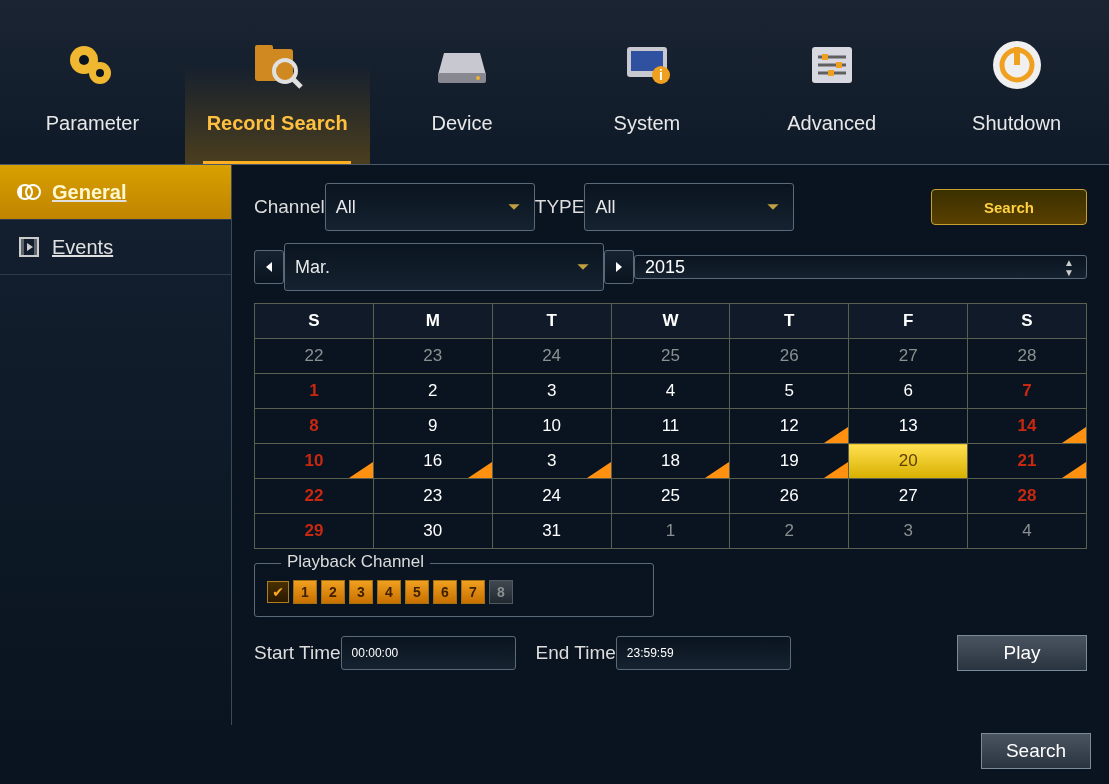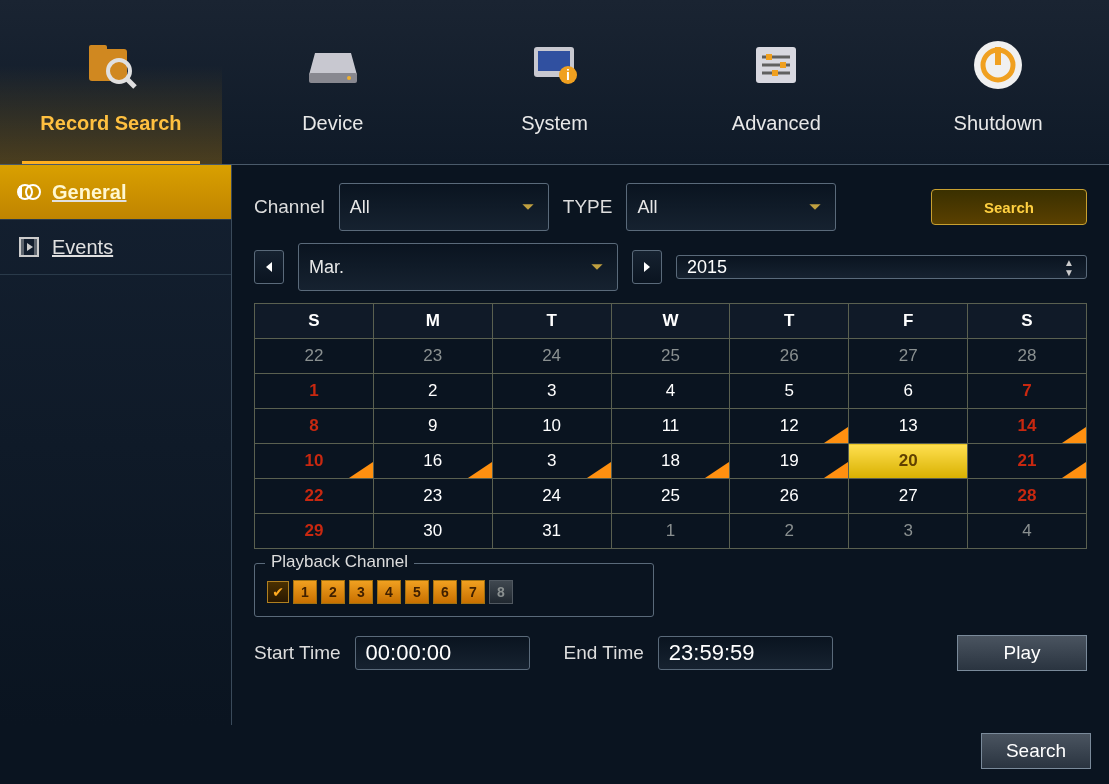--- a/index.html
+++ b/index.html
@@ -70,21 +70,20 @@
   }
   .side-icon { width: 26px; height: 26px; display:flex; align-items:center; justify-content:center;}
   .main-panel {
     flex: 1;
     padding: 18px 22px 0 22px;
     position: relative;
   }
   .row {
     display: flex;
     align-items: center;
-    gap: 14px;
     margin-bottom: 12px;
   }
   .label { font-size: 19px; color:#ddd; }
   .dropdown {
     background: linear-gradient(#0a1420,#162230);
     border: 1px solid #5a6a7a;
     border-radius: 3px;
     height: 48px;
     display: flex;
     align-items: center;
@@ -160,40 +159,40 @@
     font-size: 17px;
     position: relative;
   }
   .calendar th { font-weight:bold; color:#fff; background:#101a28; }
   .calendar td { color:#fff; cursor:pointer; }
   .calendar td.dim { color:#8a9090; }
   .calendar td.sun { color:#c82810; font-weight:bold; }
   .calendar td.selected {
     background: linear-gradient(#ffe050,#d8b000);
     color:#604000;
-    font-weight:bold;
+    font-weight:normal;
   }
   .calendar td.mark::after {
     content:"";
     position:absolute;
     right:0; bottom:0;
     width:0; height:0;
     border-left: 24px solid transparent;
     border-bottom: 16px solid #ff9010;
   }
   .fieldset {
     border: 1px solid #5a6a7a;
     border-radius: 3px;
     padding: 10px 12px 12px 12px;
     margin-top: 14px;
     width: 400px;
     position:relative;
   }
   .fieldset-legend {
-    position:absolute; top:-12px; left:10px;
+    position:absolute; top:-12px; left:26px;
     background:#0a1420;
     padding:0 6px;
     font-size:17px;
     color:#ddd;
   }
   .pb-row { display:flex; gap:4px; align-items:center; margin-top:6px;}
   .pb-check {
     width:22px; height:22px;
     border:1px solid #b08020;
     background: linear-gradient(#4a3000,#2a1800);
@@ -214,33 +213,46 @@
     background: linear-gradient(#404850,#202830);
     border-color:#505860;
     color:#8a9090;
   }
   .time-input {
     width: 175px; height: 34px;
     background: linear-gradient(#0a1420,#162230);
     border: 1px solid #5a6a7a;
     border-radius: 3px;
     color:#fff;
-    font-size:22px;
+    font-size:12px;
     padding: 0 10px;
   }
   .footer {
     display:flex;
     justify-content:flex-end;
     padding: 8px 18px;
   }
 </style>
 </head>
 <body>
 
 <div class="top-nav" id="topnav">
+    <div class="top-nav-item">
+      <div class="nav-icon">
+        <svg width="60" height="60" viewBox="0 0 60 60">
+          <g fill="#f0b830">
+            <circle cx="22" cy="25" r="14"></circle>
+            <circle cx="38" cy="38" r="11"></circle>
+          </g>
+          <circle cx="22" cy="25" r="5" fill="#0a1420"></circle>
+          <circle cx="38" cy="38" r="4" fill="#0a1420"></circle>
+        </svg>
+      </div>
+      <div class="nav-label">Parameter</div>
+    </div>
     <div class="top-nav-item active">
       <div class="nav-icon">
         <svg width="60" height="60" viewBox="0 0 60 60">
           <rect x="8" y="14" width="38" height="32" rx="3" fill="#d08820"></rect>
           <rect x="8" y="10" width="18" height="8" rx="2" fill="#d08820"></rect>
           <circle cx="38" cy="36" r="11" fill="none" stroke="#e0e0e0" stroke-width="4"></circle>
           <line x1="46" y1="44" x2="54" y2="52" stroke="#e0e0e0" stroke-width="5"></line>
         </svg>
       </div>
       <div class="nav-label">Record Search</div>

